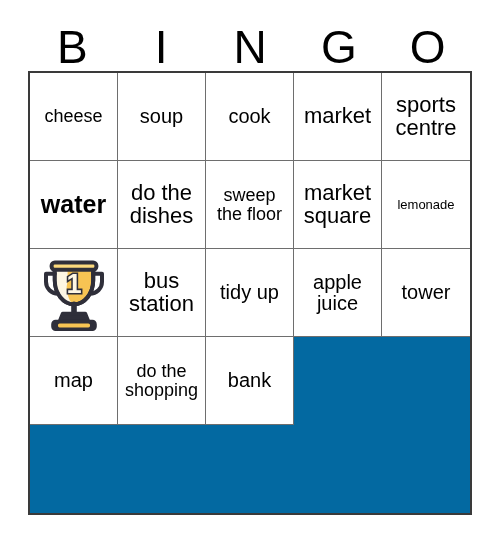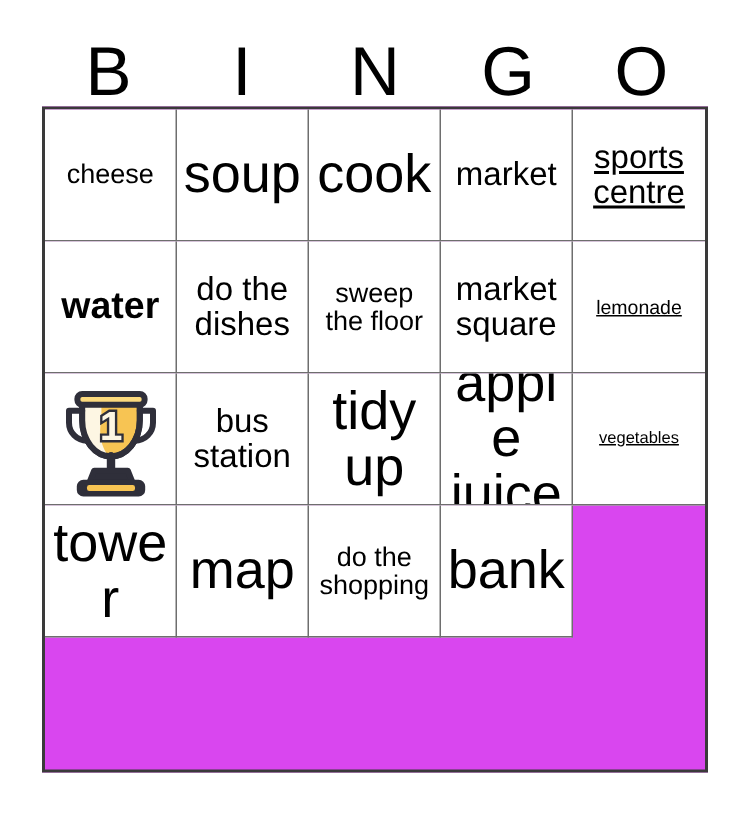--- a/index.html
+++ b/index.html
@@ -47,44 +47,44 @@
     position: absolute;
     left: 28px;
     top: 71px;
     width: 444px;
     height: 444px;
     border: 2px solid #3a3a3a;
     box-sizing: border-box;
     display: grid;
     grid-template-columns: repeat(5, 1fr);
     grid-template-rows: repeat(5, 1fr);
-    background: #d946ef;
+    background: #0369a1;
   }
   .cell {
     border-right: 1px solid #6e6e6e;
     border-bottom: 1px solid #6e6e6e;
     box-sizing: border-box;
     display: flex;
     align-items: center;
     justify-content: center;
     text-align: center;
     padding: 2px 3px;
     overflow: hidden;
     background: #ffffff;
   }
-  .cell:nth-child(5n) { border-right: none; text-decoration: underline; }
+  .cell:nth-child(5n) { border-right: none; }
   .cell:nth-child(n+21) { border-bottom: none; }
   .cell-text {
     display: block;
     width: 100%;
     line-height: 1.02;
     word-wrap: break-word;
   }
   
-  .fs-xl  { font-size: 36px; }
+  .fs-xl  { font-size: 20px; }
   .fs-lg  { font-size: 25px; font-weight: bold; }
   .fs-md  { font-size: 22px; }
   .fs-sm  { font-size: 18px; }
   .fs-xs  { font-size: 13px; }
   .fs-xxs { font-size: 11px; }
   
   .free-cell { padding: 0; }
   .trophy-wrap {
     width: 100%;
     height: 100%;
@@ -160,23 +160,20 @@
       <div class="cell">
         <span class="cell-text fs-md">bus station</span>
       </div>
       <div class="cell">
         <span class="cell-text fs-xl">tidy up</span>
       </div>
       <div class="cell">
         <span class="cell-text fs-xl">apple juice</span>
       </div>
       <div class="cell">
-        <span class="cell-text fs-xxs">vegetables</span>
-      </div>
-      <div class="cell">
         <span class="cell-text fs-xl">tower</span>
       </div>
       <div class="cell">
         <span class="cell-text fs-xl">map</span>
       </div>
       <div class="cell">
         <span class="cell-text fs-sm">do the shopping</span>
       </div>
       <div class="cell">
         <span class="cell-text fs-xl">bank</span>

